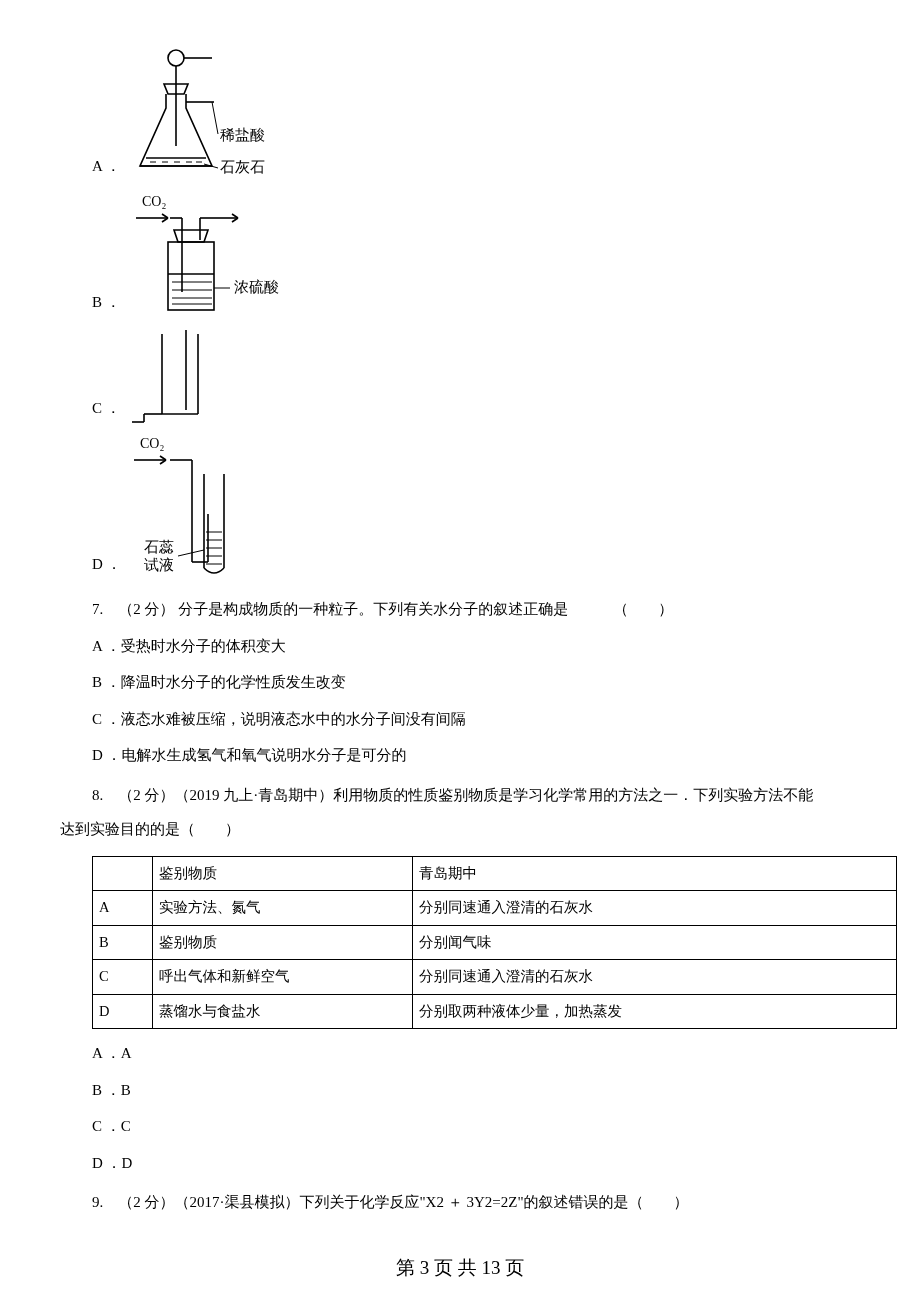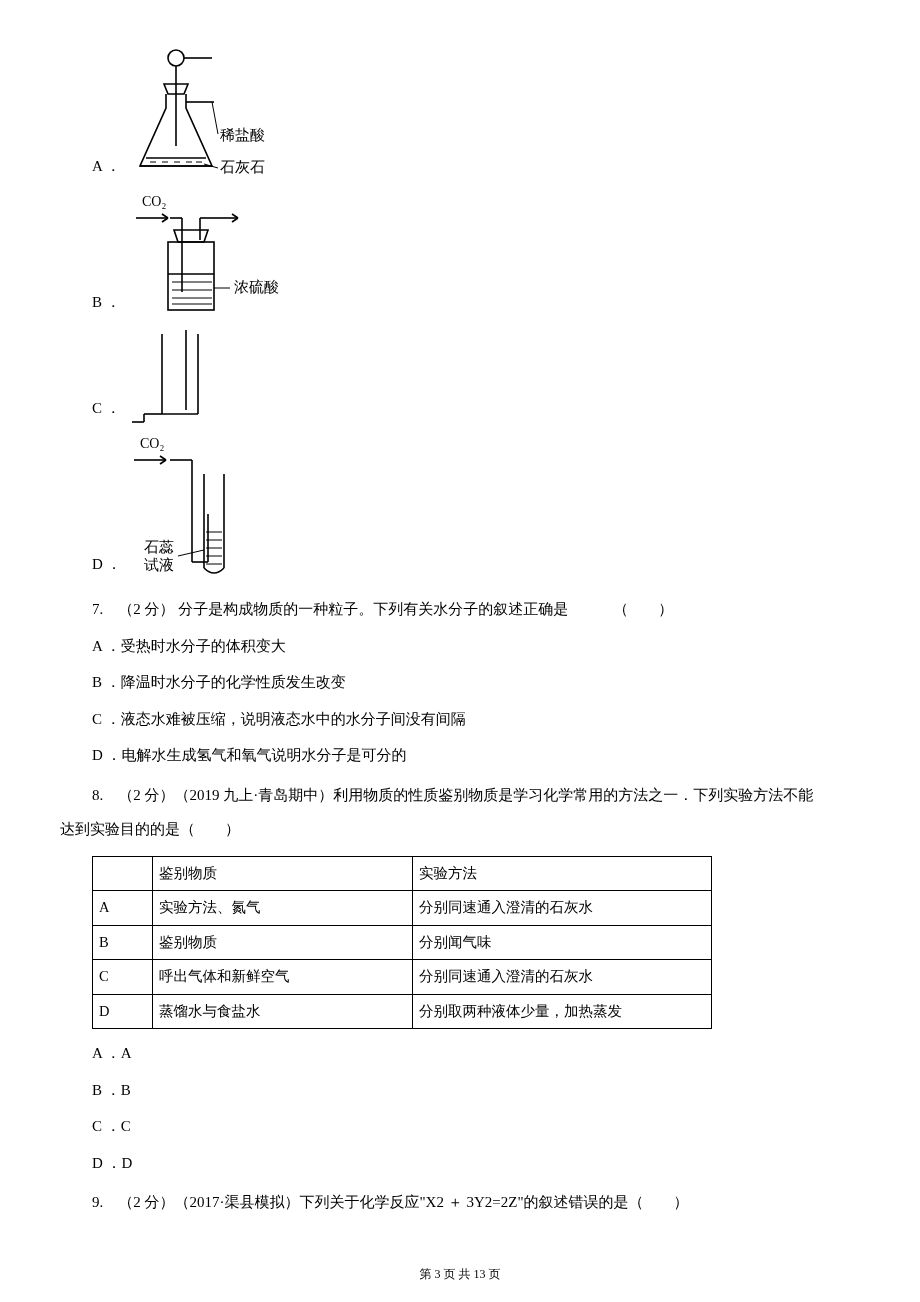--- a/index.html
+++ b/index.html
@@ -35,37 +35,37 @@
     }
     .q-option {
       padding-left: 32px;
       margin: 8px 0;
     }
     .exp-table {
       border-collapse: collapse;
       margin-left: 32px;
       margin-top: 6px;
       margin-bottom: 10px;
-      width: 620px;
+      width: 805px;
     }
     .exp-table td {
       border: 1px solid #000;
       padding: 3px 6px;
       font-size: 14.5px;
       height: 24px;
     }
     .col-a { width: 60px; }
     .col-b { width: 260px; }
     .footer {
       position: absolute;
       bottom: 16px;
       left: 0;
       width: 100%;
       text-align: center;
-      font-size: 12px;
+      font-size: 19px;
     }
     svg { display: block; }
   </style>
 </head>
 <body>
 
 <div class="option-row">
   <span class="option-label">A ．</span>
   <span class="diagram">
     <svg width="170" height="140" viewBox="0 0 170 140">
@@ -200,21 +200,21 @@
 <div class="q-option">D ．电解水生成氢气和氧气说明水分子是可分的</div>
 
 <div class="q-stem">8.　（2 分）（2019 九上·青岛期中）利用物质的性质鉴别物质是学习化学常用的方法之一．下列实验方法不能</div>
 <div style="padding-left:0; margin-bottom:12px;">达到实验目的的是（　　）</div>
 
 <table class="exp-table">
   <tbody>
       <tr>
     <td class="col-a"></td>
     <td class="col-b">鉴别物质</td>
-    <td>实验方法</td>
+    <td>青岛期中</td>
   </tr>
   <tr>
     <td>A</td>
     <td>实验方法、氮气</td>
     <td>分别同速通入澄清的石灰水</td>
   </tr>
   <tr>
     <td>B</td>
     <td>鉴别物质</td>
     <td>分别闻气味</td>

